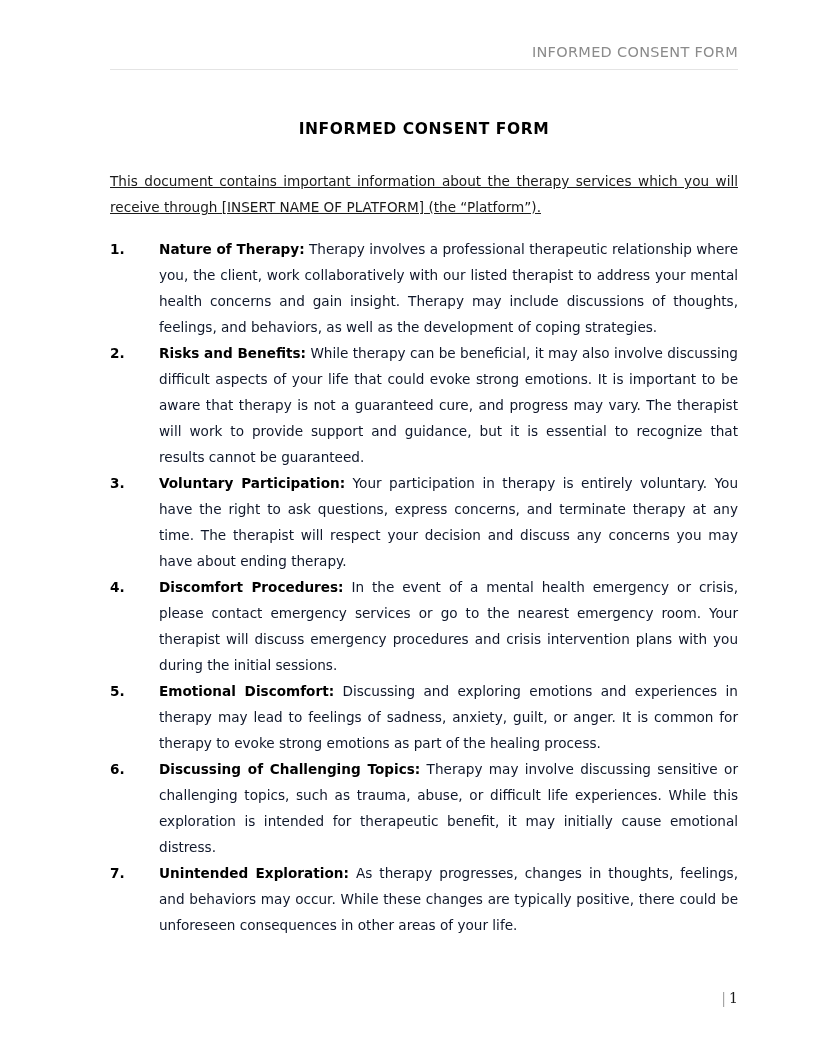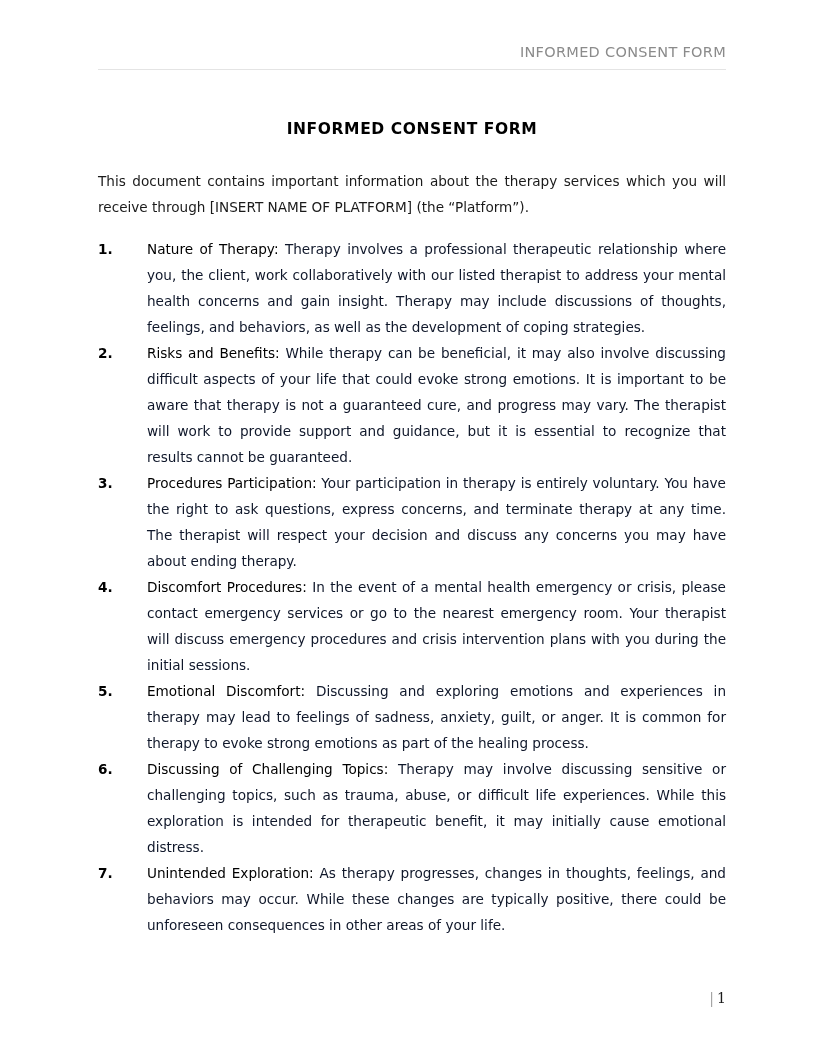--- a/index.html
+++ b/index.html
@@ -11,21 +11,21 @@
     width: 816px;
     height: 1056px;
     font-family: "DejaVu Sans", sans-serif;
     color: #1a1a1a;
     position: relative;
     overflow: hidden;
   }
 
   .page {
     position: absolute;
-    left: 4px;
+    left: 16px;
     top: 0;
     width: 732px;
     height: 1056px;
     background: #ffffff;
   }
 
   
   .doc-header {
     position: absolute;
     left: 94px;
@@ -67,20 +67,21 @@
     line-height: 22px;
   }
 
   .intro {
     font-size: 13.6px;
     line-height: 26px;
     text-align: justify;
     text-justify: inter-word;
     margin: 0 0 16px 0;
     color: #1a1a1a;
+    text-decoration: underline;
   }
 
   
   .clause-list {
     margin: 0;
     padding: 0;
     list-style: none;
   }
   .clause {
     position: relative;
@@ -95,21 +96,21 @@
   .clause-num {
     position: absolute;
     left: 0;
     top: 0;
     font-weight: bold;
     font-size: 13.6px;
     line-height: 26px;
     color: #000000;
   }
   .clause-term {
-    font-weight: normal;
+    font-weight: bold;
     color: #000000;
     margin-top: 47px;
   }
   .clause-body {
     color: #0f172a;
   }
 
   
   .doc-footer {
     position: absolute;
@@ -153,21 +154,21 @@
         <span class="clause-term">Nature of Therapy:</span><span class="clause-body"> Therapy involves a professional therapeutic relationship where you, the client, work collaboratively with our listed therapist to address your mental health concerns and gain insight. Therapy may include discussions of thoughts, feelings, and behaviors, as well as the development of coping strategies.</span>
       </li>
 
       <li class="clause">
         <span class="clause-num">2.</span>
         <span class="clause-term">Risks and Benefits:</span><span class="clause-body"> While therapy can be beneficial, it may also involve discussing difficult aspects of your life that could evoke strong emotions. It is important to be aware that therapy is not a guaranteed cure, and progress may vary. The therapist will work to provide support and guidance, but it is essential to recognize that results cannot be guaranteed.</span>
       </li>
 
       <li class="clause">
         <span class="clause-num">3.</span>
-        <span class="clause-term">Procedures Participation:</span><span class="clause-body"> Your participation in therapy is entirely voluntary. You have the right to ask questions, express concerns, and terminate therapy at any time. The therapist will respect your decision and discuss any concerns you may have about ending therapy.</span>
+        <span class="clause-term">Voluntary Participation:</span><span class="clause-body"> Your participation in therapy is entirely voluntary. You have the right to ask questions, express concerns, and terminate therapy at any time. The therapist will respect your decision and discuss any concerns you may have about ending therapy.</span>
       </li>
 
       <li class="clause">
         <span class="clause-num">4.</span>
         <span class="clause-term">Discomfort Procedures:</span><span class="clause-body"> In the event of a mental health emergency or crisis, please contact emergency services or go to the nearest emergency room. Your therapist will discuss emergency procedures and crisis intervention plans with you during the initial sessions.</span>
       </li>
 
       <li class="clause">
         <span class="clause-num">5.</span>
         <span class="clause-term">Emotional Discomfort:</span><span class="clause-body"> Discussing and exploring emotions and experiences in therapy may lead to feelings of sadness, anxiety, guilt, or anger. It is common for therapy to evoke strong emotions as part of the healing process.</span>

